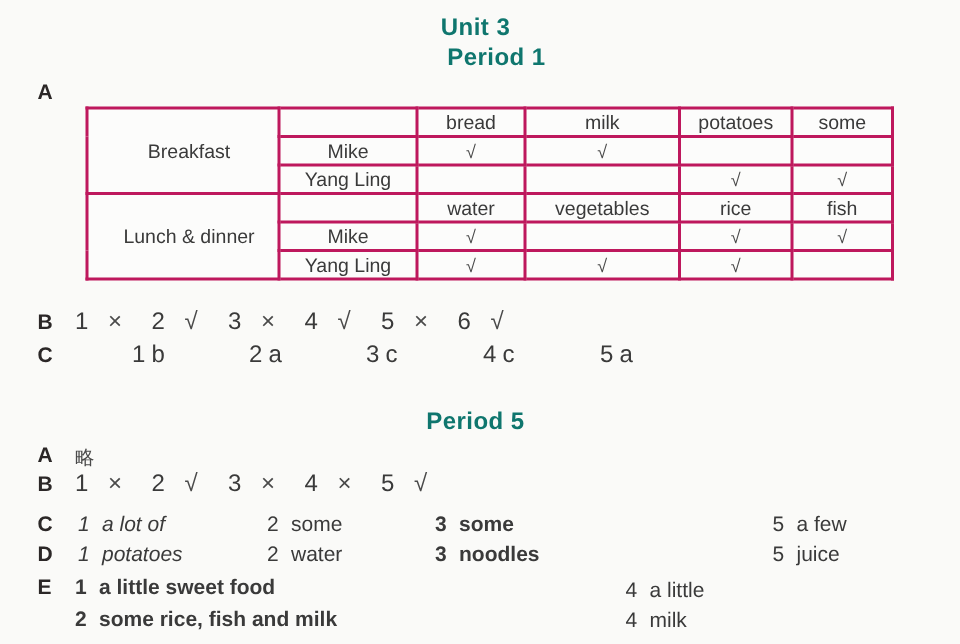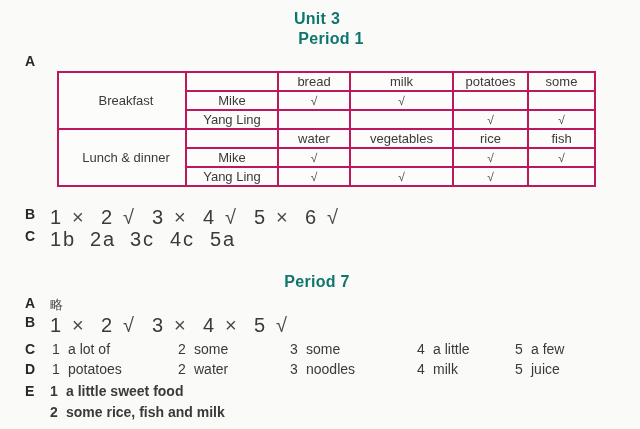--- a/index.html
+++ b/index.html
@@ -38,34 +38,34 @@
     text-align:center; vertical-align:middle;
     padding:0; overflow:hidden;
     background:#fcfcfb;
   }
   #food-table td.meal-cell {
     text-align:center; padding-left:8px;
   }
   #food-table td.check-cell { font-size:12px; color:#4a4a4a; }
 
   
-  .ans-row { position:absolute; left:50px; font-size:20px; white-space:nowrap; }
+  .ans-row { position:absolute; left:50px; font-size:16px; white-space:nowrap; }
   .pairB { display:inline-block; width:51px; }
   .pairB .num { display:inline-block; width:22px; }
-  .pairC { display:inline-block; width:40px; }
+  .pairC { display:inline-block; width:40px;margin-left:38px; }
   .pairC .num { display:inline-block; width:13px; }
   .mark { color:#4a4a4a; }
 
   .grid-row { position:absolute; left:0; width:640px; font-size:14px; }
   .grid-item { position:absolute; white-space:nowrap; }
   .grid-item .num { display:inline-block; width:16px; }
-  .gcol1 { left:52px; }
+  .gcol1 { left:52px;font-style:italic; }
   .gcol2 { left:178px; }
-  .gcol3 { left:290px; }
-  .gcol4 { left:417px; }
+  .gcol3 { left:290px;font-weight:bold; }
+  .gcol4 { left:417px;margin-top:44px; }
   .gcol5 { left:515px; }
 
   .e-line { position:absolute; left:50px; font-size:14px; white-space:nowrap;font-weight:bold; }
   .e-line .num { display:inline-block; width:16px; }
 
   .cjk { font-size:13px; color:#4a4a4a; }
 </style>
 </head>
 <body>
 
@@ -134,21 +134,21 @@
 <span class="letter" style="top:206px">B</span>
 <div class="ans-row" style="top:206px">
   <span class="pairB"><span class="num">1</span><span class="mark">×</span></span><span class="pairB"><span class="num">2</span><span class="mark">√</span></span><span class="pairB"><span class="num">3</span><span class="mark">×</span></span><span class="pairB"><span class="num">4</span><span class="mark">√</span></span><span class="pairB"><span class="num">5</span><span class="mark">×</span></span><span class="pairB"><span class="num">6</span><span class="mark">√</span></span>
 </div>
 
 <span class="letter" style="top:228px">C</span>
 <div class="ans-row" style="top:228px">
   <span class="pairC"><span class="num">1</span><span>b</span></span><span class="pairC"><span class="num">2</span><span>a</span></span><span class="pairC"><span class="num">3</span><span>c</span></span><span class="pairC"><span class="num">4</span><span>c</span></span><span class="pairC"><span class="num">5</span><span>a</span></span>
 </div>
 
-<div class="title" id="period2-title">Period 7</div>
+<div class="title" id="period2-title">Period 5</div>
 
 <span class="letter" style="top:295px">A</span>
 <div class="ans-row cjk" style="top:296px">略</div>
 
 <span class="letter" style="top:314px">B</span>
 <div class="ans-row" style="top:314px">
   <span class="pairB"><span class="num">1</span><span class="mark">×</span></span><span class="pairB"><span class="num">2</span><span class="mark">√</span></span><span class="pairB"><span class="num">3</span><span class="mark">×</span></span><span class="pairB"><span class="num">4</span><span class="mark">×</span></span><span class="pairB"><span class="num">5</span><span class="mark">√</span></span>
 </div>
 
 <span class="letter" style="top:341px">C</span>

